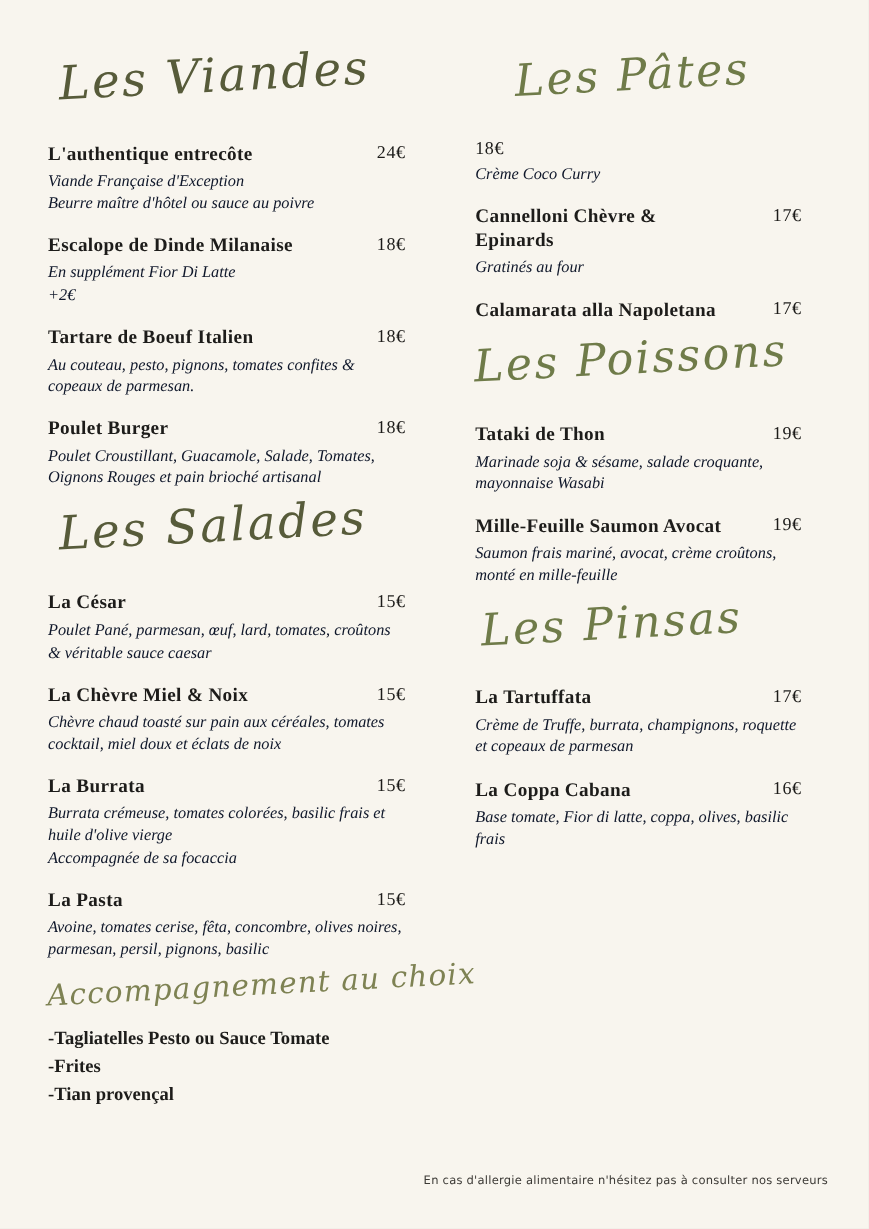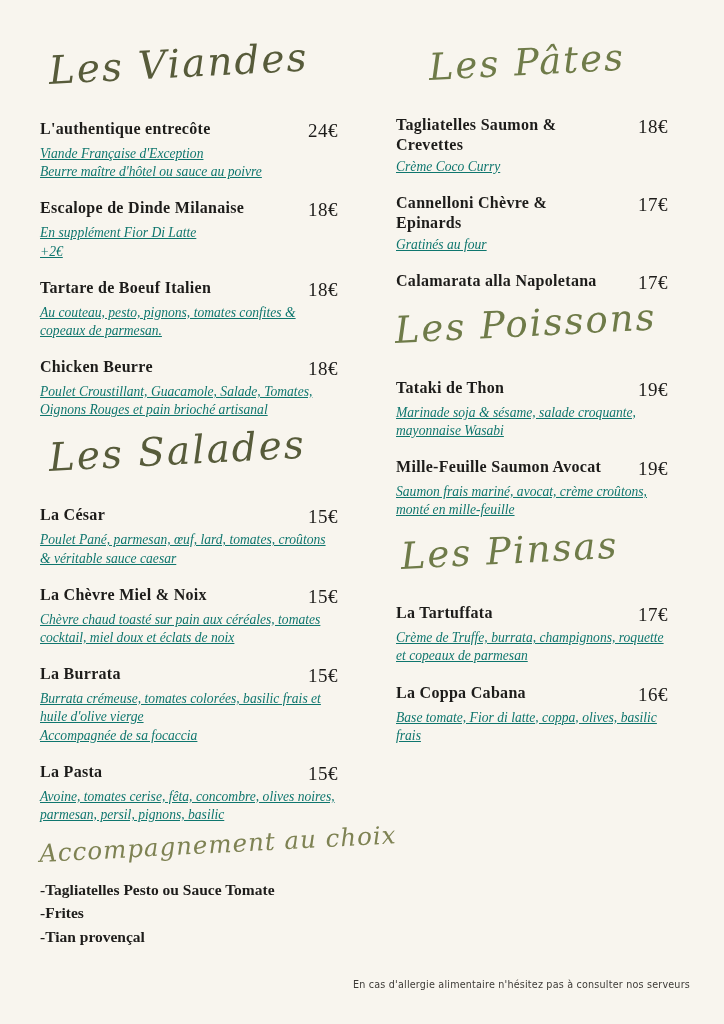--- a/index.html
+++ b/index.html
@@ -39,33 +39,32 @@
   .item-head{display:flex;justify-content:space-between;align-items:flex-start;}
   .item-name{
     font-weight:700;
     font-size:16px;
     line-height:1.25;
     letter-spacing:0.3px;
     max-width:78%;
     font-family:Liberation Serif, serif;
   }
   .item-price{
-    font-size:19px;
+    font-size:15px;
     letter-spacing:0.5px;
     white-space:nowrap;
     padding-top:1px;
   }
   .item-desc{
     font-style:italic;
     font-size:13.6px;
     line-height:1.34;
     margin-top:3px;
     white-space:pre-line;
-    color:#0f766e;
-    text-decoration:underline;
+    color:#0f172a;
   }
 
   .accomp-list{margin-top:2px;}
   .accomp-option{
     font-weight:700;
     font-size:15.5px;
     line-height:1.5;
   }
 
   .footer-note{
@@ -113,21 +112,21 @@
       <div class="item">
         <div class="item-head">
           <div class="item-name">Tartare de Boeuf Italien</div>
           <div class="item-price">18€</div>
         </div>
         <div class="item-desc">Au couteau, pesto, pignons, tomates confites &amp; copeaux de parmesan.</div>
       </div>
 
       <div class="item">
         <div class="item-head">
-          <div class="item-name">Chicken Beurre</div>
+          <div class="item-name">Poulet Burger</div>
           <div class="item-price">18€</div>
         </div>
         <div class="item-desc">Poulet Croustillant, Guacamole, Salade, Tomates, Oignons Rouges et pain brioché artisanal</div>
       </div>
     </div>
 
     <div class="section gap-top-sm">
       <div class="script-header hdr-big-left">Les Salades</div>
 
       <div class="item">
@@ -175,21 +174,20 @@
 
   </div>
 
   <div class="col col-right">
 
     <div class="section">
       <div class="script-header hdr-big-right indent-1">Les Pâtes</div>
 
       <div class="item">
         <div class="item-head">
-          <div class="item-name">Tagliatelles Saumon &amp; Crevettes</div>
           <div class="item-price">18€</div>
         </div>
         <div class="item-desc">Crème Coco Curry</div>
       </div>
 
       <div class="item">
         <div class="item-head">
           <div class="item-name">Cannelloni Chèvre &amp; Epinards</div>
           <div class="item-price">17€</div>
         </div>

